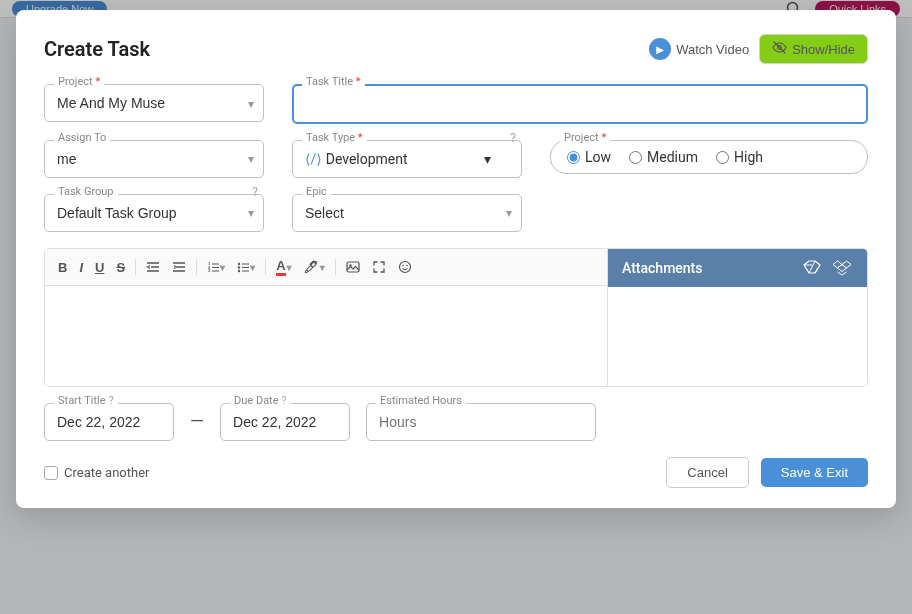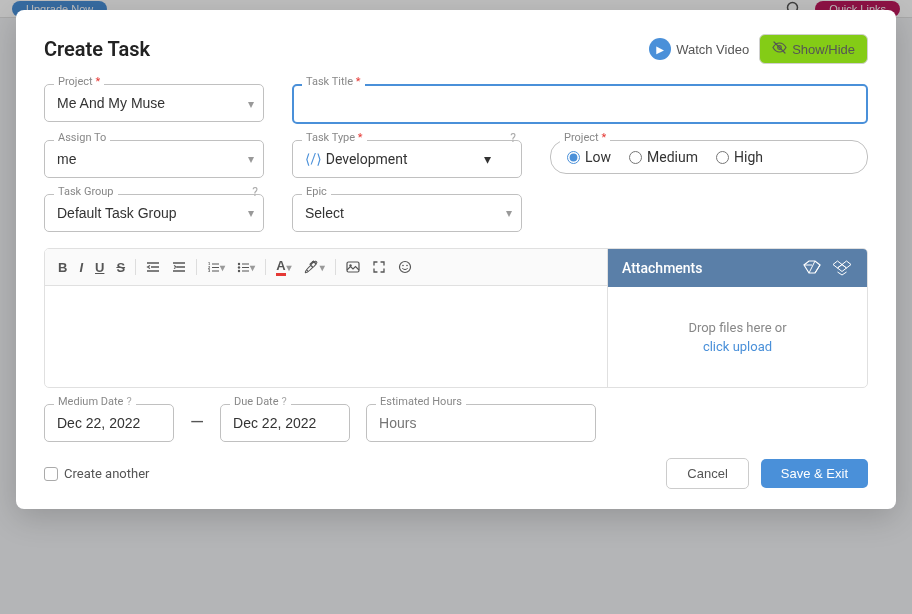--- a/index.html
+++ b/index.html
@@ -643,31 +643,27 @@
             <span class="attach-icon">
               <svg width="18" height="18" viewBox="0 0 18 18" fill="none">
                 <path d="M4.5 2L9 5.5L4.5 9L0 5.5L4.5 2Z" stroke="white" stroke-width="1" fill="none"></path>
                 <path d="M13.5 2L18 5.5L13.5 9L9 5.5L13.5 2Z" stroke="white" stroke-width="1" fill="none"></path>
                 <path d="M4.5 9L9 12.5L13.5 9L9 5.5L4.5 9Z" stroke="white" stroke-width="1" fill="none"></path>
                 <path d="M4.5 13L9 16L13.5 13" stroke="white" stroke-width="1"></path>
               </svg>
             </span>
           </div>
         </div>
-        <div class="attachments-body">
-          <p class="drop-text">Drop files here or</p>
-          <a class="click-upload">click upload</a>
-        </div>
       </div>
     </div>
 
     <div class="bottom-row">
       <div class="form-field date-field" style="position:relative;">
         <span class="field-label" style="display:flex;align-items:center;gap:3px;">
-          <span>Medium Date</span>
+          <span>Start Title</span>
           <span style="color:#aaa;font-size:11px;cursor:pointer;">?</span>
         </span>
         <input type="text" class="field-input" style="padding-right: 10px;" value="Dec 22, 2022">
       </div>
       <div class="dash-separator">—</div>
       <div class="form-field date-field" style="position:relative;">
         <span class="field-label" style="display:flex;align-items:center;gap:3px;">
           <span>Due Date</span>
           <span style="color:#aaa;font-size:11px;cursor:pointer;">?</span>
         </span>

